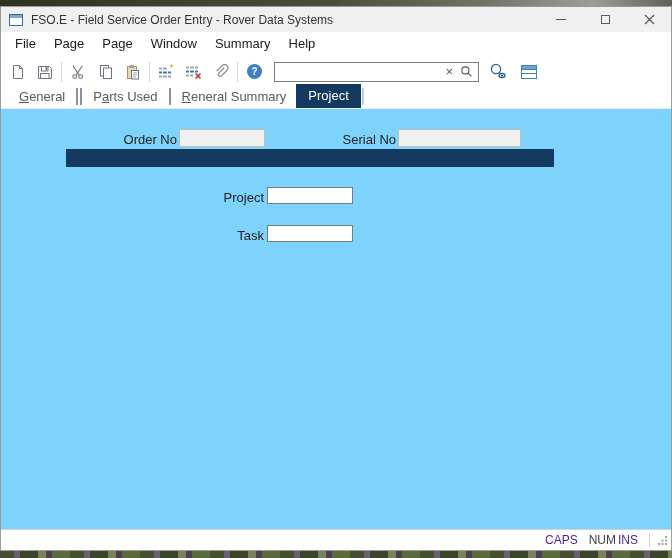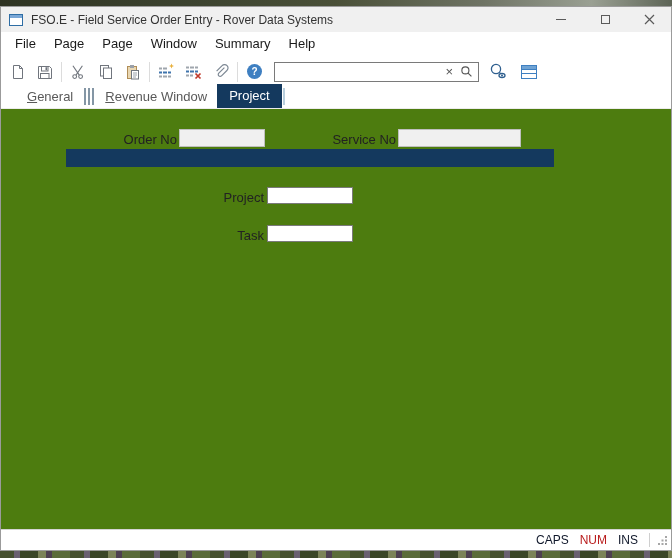--- a/index.html
+++ b/index.html
@@ -39,47 +39,47 @@
 
   
   .toolbar { height:27px; background:#fff; display:flex; align-items:center; padding-left:3px; flex:0 0 auto; }
   .tb-btn { width:27px; height:24px; display:flex; align-items:center; justify-content:center; }
   .tb-sep { width:1px; height:20px; background:#dcdcdc; margin:0 3px; flex:0 0 auto; }
   .search-wrap { width:205px; height:20px; border:1px solid #7a7a7a; background:#fff; display:flex; align-items:center; margin-left:6px; padding:0 5px; }
   .search-input { flex:1; border:none; outline:none; font-size:12px; height:16px; min-width:0; font-family:"Liberation Sans",sans-serif; }
   .clear-glyph { color:#555; font-size:13px; line-height:1; margin:0 7px 0 2px; }
 
   
-  .tabbar { height:24px; background:#fff; display:flex; align-items:flex-end; padding-left:16px; border-bottom:1px solid #ececec; flex:0 0 auto; }
+  .tabbar { height:24px; background:#fff; display:flex; align-items:flex-end; padding-left:8px; border-bottom:1px solid #ececec; flex:0 0 auto; }
   .tab { font-size:13px; color:#595959; padding:3px 10px 4px; white-space:nowrap; }
   .tab .accel { text-decoration:underline; }
   .tab.selected { background:#14395e; color:#fff; padding:4px 12px 5px; }
   .tab-sep { width:2px; height:17px; background:#8496a5; margin:0 1px 3px; flex:0 0 auto; }
   .tab-sep.light { background:#b9cfdd; }
 
   
-  .content { position:relative; flex:1 1 auto; background:#4d7c0f; }
+  .content { position:relative; flex:1 1 auto; background:#7dd3fc; }
   .fld-label { position:absolute; font-size:13px; color:#222; text-align:right; width:80px; white-space:nowrap; }
   .fld { position:absolute; border:1px solid #7a7a7a; background:#fff; font-size:12px; padding:0 3px; font-family:"Liberation Sans",sans-serif; }
   .fld:disabled, .fld.readonly { background:#f0f0f0; border:1px solid #bfbfbf; color:#555; }
   .navy-bar { position:absolute; left:65px; top:40px; width:488px; height:18px; background:#14395e; }
 
   #lbl-order  { left:96px;  top:23px; }
   #inp-order  { left:178px; top:20px; width:86px;  height:18px; }
   #lbl-serial { left:315px; top:23px; }
   #inp-serial { left:397px; top:20px; width:123px; height:18px; }
   #lbl-project{ left:183px; top:81px; }
   #inp-project{ left:266px; top:78px; width:86px; height:17px; }
   #lbl-task   { left:183px; top:119px;text-align:right; }
   #inp-task   { left:266px; top:116px; width:86px; height:17px; }
 
   
   .statusbar { height:21px; background:#fff; border-top:1px solid #d4d4d4; display:flex; align-items:center; justify-content:flex-end; font-size:12px; padding-right:3px; flex:0 0 auto; }
-  .sb-dim { color:#0f172a; margin-right:11px; }
-  .sb-on  { color:#b91c1c; margin-right:11px; }
+  .sb-dim { color:#4c1d95; margin-right:11px; }
+  .sb-on  { color:#404040; margin-right:2px; }
   .sb-sep { width:1px; height:14px; background:#cfcfcf; margin-right:8px; }
   .sb-status { color:#111; margin-right:8px; white-space:nowrap; }
   .grip { display:flex; align-items:flex-end; }
 </style>
 </head>
 <body>
 
 <div class="stage">
   <div class="desktop-top"></div>
   <div class="desktop-bottom"></div>
@@ -221,30 +221,31 @@
           <rect x="1.5" y="2.5" width="15" height="4" fill="#6fa3d4" stroke="#3e7fc1"></rect>
           <path d="M1.5 10.5 h15" stroke="#3e7fc1"></path>
         </svg>
       </div>
     </div>
 
     <div class="tabbar">
       <span class="tab"><span></span><span class="accel">G</span><span>eneral</span></span>
       <div class="tab-sep"></div>
       <div class="tab-sep"></div>
+      <span class="tab"><span>P</span><span class="accel">a</span><span>rts Used</span></span>
       <div class="tab-sep"></div>
-      <span class="tab"><span></span><span class="accel">R</span><span>evenue Window</span></span>
+      <span class="tab"><span></span><span class="accel">R</span><span>eneral Summary</span></span>
       <span class="tab selected"><span>Pro</span><span class="accel">j</span><span>ect</span></span>
       <div class="tab-sep light"></div>
     </div>
 
     <div class="content">
       <label class="fld-label" id="lbl-order">Order No</label>
       <input class="fld readonly" id="inp-order" type="text" disabled="" value="" style="">
-      <label class="fld-label" id="lbl-serial">Service No</label>
+      <label class="fld-label" id="lbl-serial">Serial No</label>
       <input class="fld readonly" id="inp-serial" type="text" disabled="" value="" style="">
 
       <div class="navy-bar"></div>
 
       <label class="fld-label" id="lbl-project">Project</label>
       <input class="fld" id="inp-project" type="text" value="" style="">
       <label class="fld-label" id="lbl-task">Task</label>
       <input class="fld" id="inp-task" type="text" value="" style="">
     </div>
 

